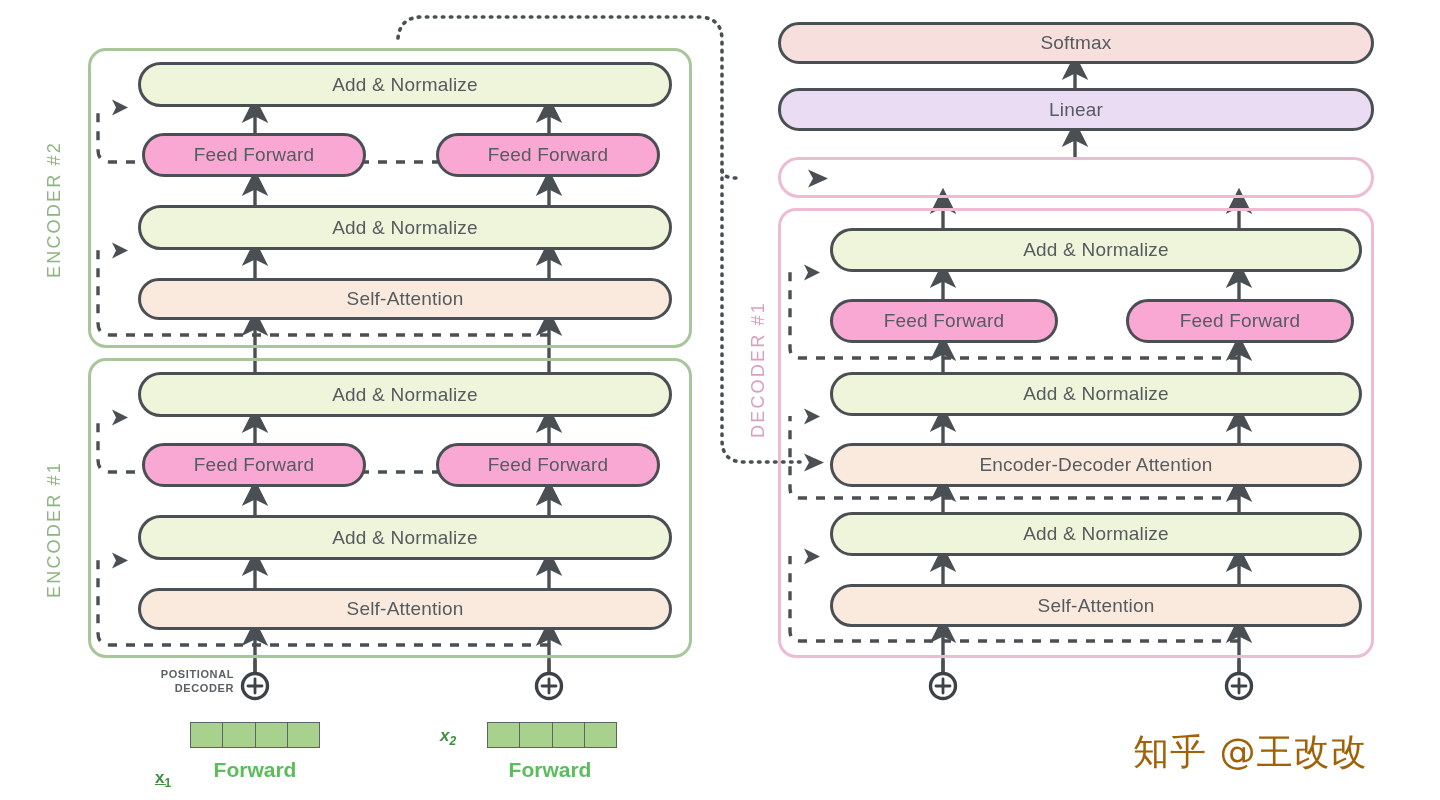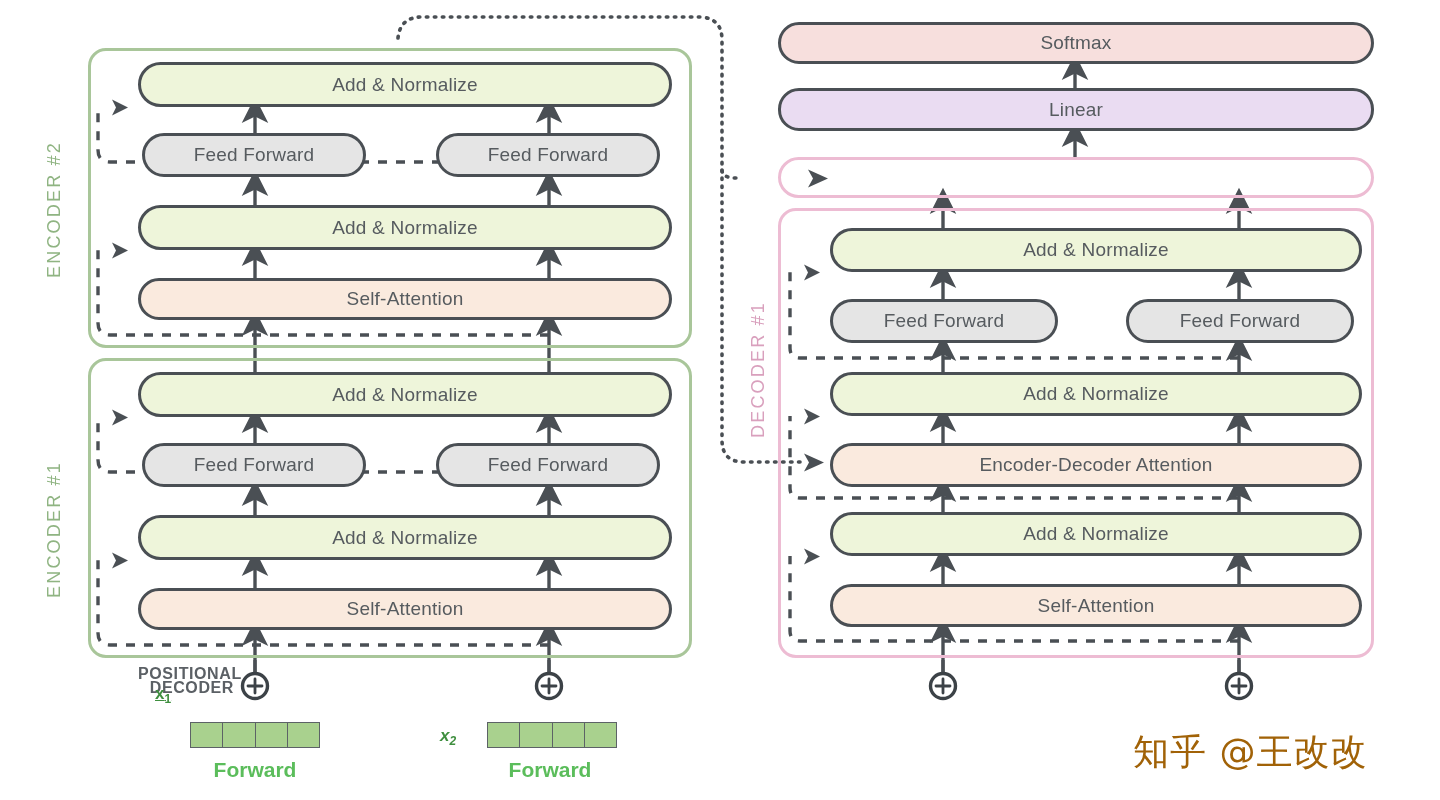--- a/index.html
+++ b/index.html
@@ -4,38 +4,38 @@
 <style>
   html,body{margin:0;padding:0;background:#fff;}
   body{font-family:"Liberation Sans","DejaVu Sans",sans-serif;}
   #stage{position:relative;width:1440px;height:800px;background:#ffffff;overflow:hidden;}
   #svgroot{position:absolute;left:0;top:0;width:1440px;height:800px;}
 
   .blk{position:absolute;box-sizing:border-box;border:3px solid #4a4f54;
        display:flex;align-items:center;justify-content:center;
        color:#565b5f;font-size:19px;letter-spacing:.2px;white-space:nowrap;}
   .blk.green{background:#eef5da;text-align:center;}
-  .blk.blue{background:#e5e5e5;}
+  .blk.blue{background:#f9a8d4;}
   .blk.peach{background:#faeade;}
   .blk.pinkbox{background:#f7dfdd;}
   .blk.purple{background:#eadcf2;}
 
   .groupbox{position:absolute;box-sizing:border-box;background:transparent;}
   .groupbox.enc{border:3px solid #a9c69a;border-radius:18px;}
   .groupbox.dec{border:3px solid #edbcd3;border-radius:18px;}
 
   .vlabel{position:absolute;writing-mode:vertical-rl;transform:rotate(180deg);
           letter-spacing:2.2px;font-size:18px;font-weight:400;}
   .vlabel.enc{color:#8fb482;}
   .vlabel.dec{color:#d9a0bd;}
 
   .declabel{position:absolute;display:flex;align-items:center;justify-content:center;
             color:#d9a0bd;font-size:19px;letter-spacing:1.2px;}
 
-  .pe-text{position:absolute;color:#5b6065;font-size:16px;line-height:14px;
+  .pe-text{position:absolute;color:#5b6065;font-size:11px;line-height:14px;
            letter-spacing:.6px;text-align:right;font-weight:600;}
 
   .embed{position:absolute;display:flex;box-sizing:border-box;border:1.5px solid #5c6266;}
   .embed .cell{flex:1;border-right:1.5px solid #5c6266;background:#a9d18e;}
   .embed .cell:last-child{border-right:none;}
 
   .xlabel{position:absolute;color:#3f8f3f;font-size:17px;font-weight:bold;}
   .xlabel sub{font-size:12px;}
   .wordlabel{position:absolute;color:#5bbd5b;font-size:21px;font-weight:bold;text-align:center;}
 
@@ -201,21 +201,21 @@
   <div class="blk green" style="left:830px;top:372px;width:532px;height:44px;border-radius:22px;">Add &amp; Normalize</div>
   <div class="blk peach" style="left:830px;top:443px;width:532px;height:44px;border-radius:22px;">Encoder-Decoder Attention</div>
   <div class="blk green" style="left:830px;top:512px;width:532px;height:44px;border-radius:22px;">Add &amp; Normalize</div>
   <div class="blk peach" style="left:830px;top:584px;width:532px;height:43px;border-radius:22px;">Self-Attention</div>
 
   <div class="pe-text" style="left:138px;top:667px;width:96px;">
     <div>POSITIONAL</div>
     <div>DECODER</div>
   </div>
 
-  <div class="xlabel" style="left:155px;top:684px;text-decoration:underline;">x<sub>1</sub></div>
+  <div class="xlabel" style="left:155px;top:768px;text-decoration:underline;">x<sub>1</sub></div>
   <div class="embed" style="left:190px;top:722px;width:130px;height:26px;">
     <div class="cell"></div>
     <div class="cell"></div>
     <div class="cell"></div>
     <div class="cell"></div>
   </div>
   <div class="wordlabel" style="left:175px;top:758px;width:160px;">Forward</div>
 
   <div class="xlabel" style="left:440px;top:726px;font-style:italic;">x<sub>2</sub></div>
   <div class="embed" style="left:487px;top:722px;width:130px;height:26px;">

